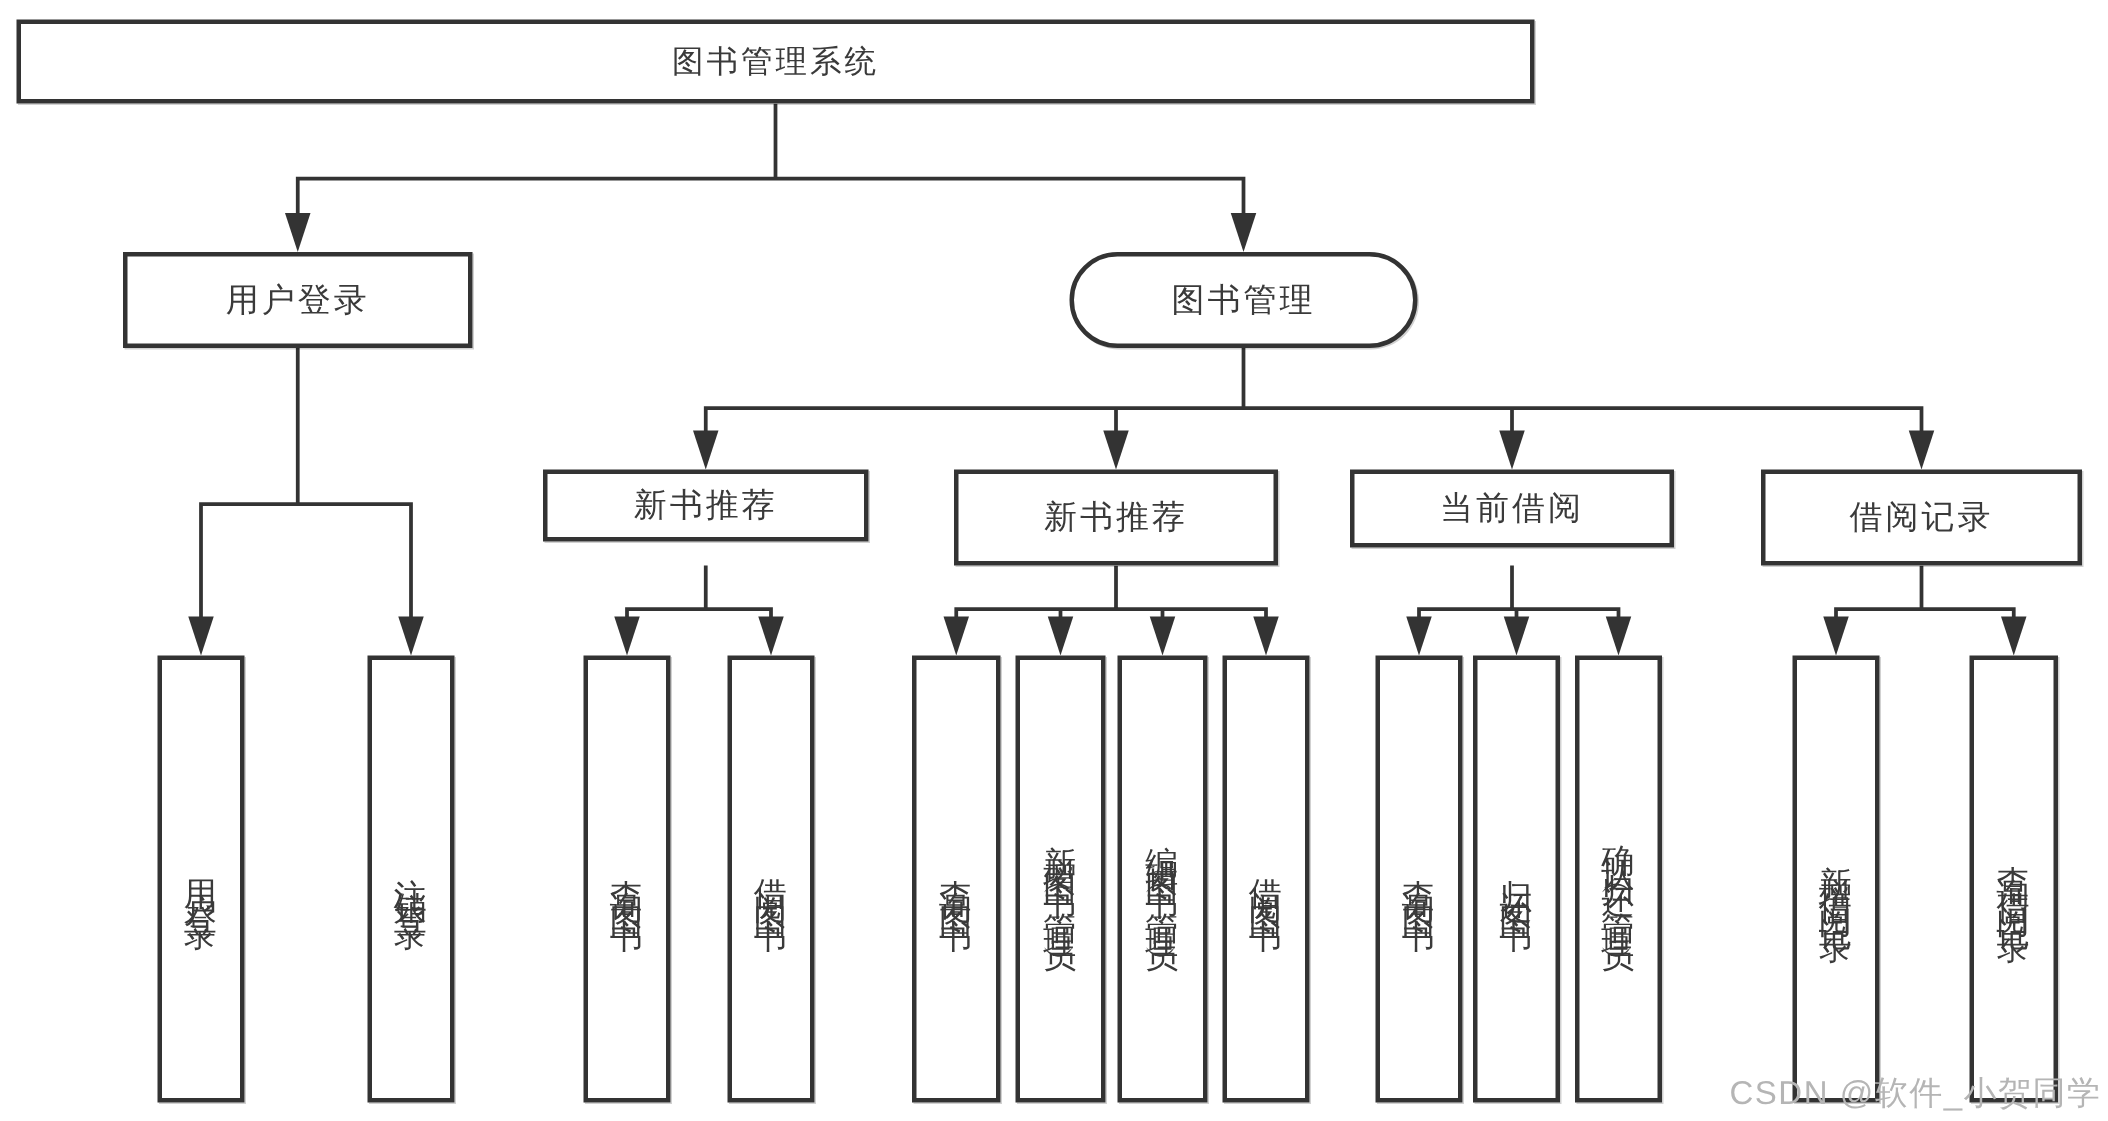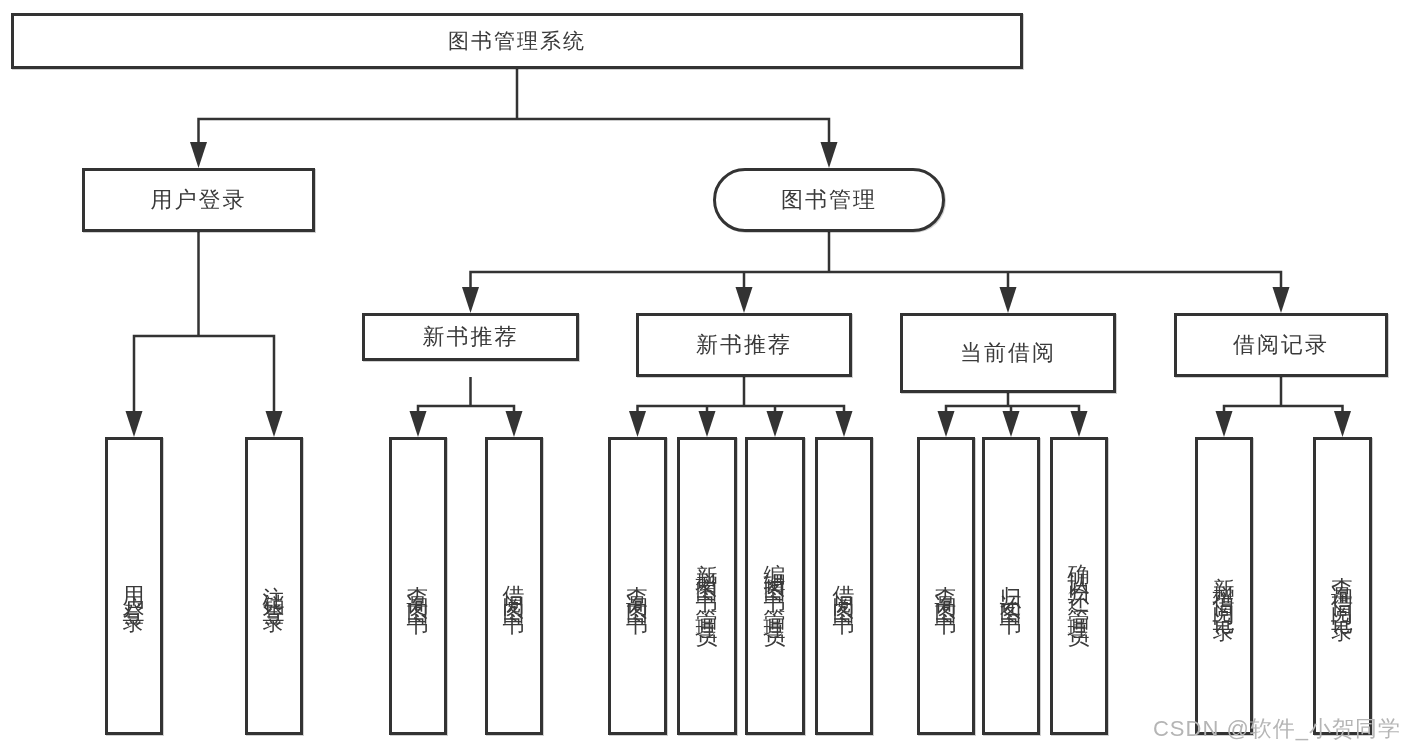--- a/index.html
+++ b/index.html
@@ -98,21 +98,21 @@
     </g>
   </svg>
 
   <div class="node hnode root-node" style="left:11px; top:13px; width:1012px; height:56px;">图书管理系统</div>
 
   <div class="node hnode" style="left:82px; top:168px; width:233px; height:64px;">用户登录</div>
   <div class="node hnode" style="left:713px; top:168px; width:232px; height:64px;border-radius:32px;">图书管理</div>
 
   <div class="node hnode" style="left:362px; top:313px; width:217px; height:48px;">新书推荐</div>
   <div class="node hnode" style="left:636px; top:313px; width:216px; height:64px;">新书推荐</div>
-  <div class="node hnode" style="left:900px; top:313px; width:216px; height:80px;">当前借阅</div>
+  <div class="node hnode" style="left:900px; top:313px; width:216px; height:52px;">当前借阅</div>
   <div class="node hnode" style="left:1174px; top:313px; width:214px; height:64px;">借阅记录</div>
 
   <div class="node vnode" style="left:105px; top:437px; width:58px; height:298px;">
     <span class="vtext">用户登录</span>
   </div>
   <div class="node vnode" style="left:245px; top:437px; width:58px; height:298px;">
     <span class="vtext">注销登录</span>
   </div>
 
   <div class="node vnode" style="left:389px; top:437px; width:58px; height:298px;">

